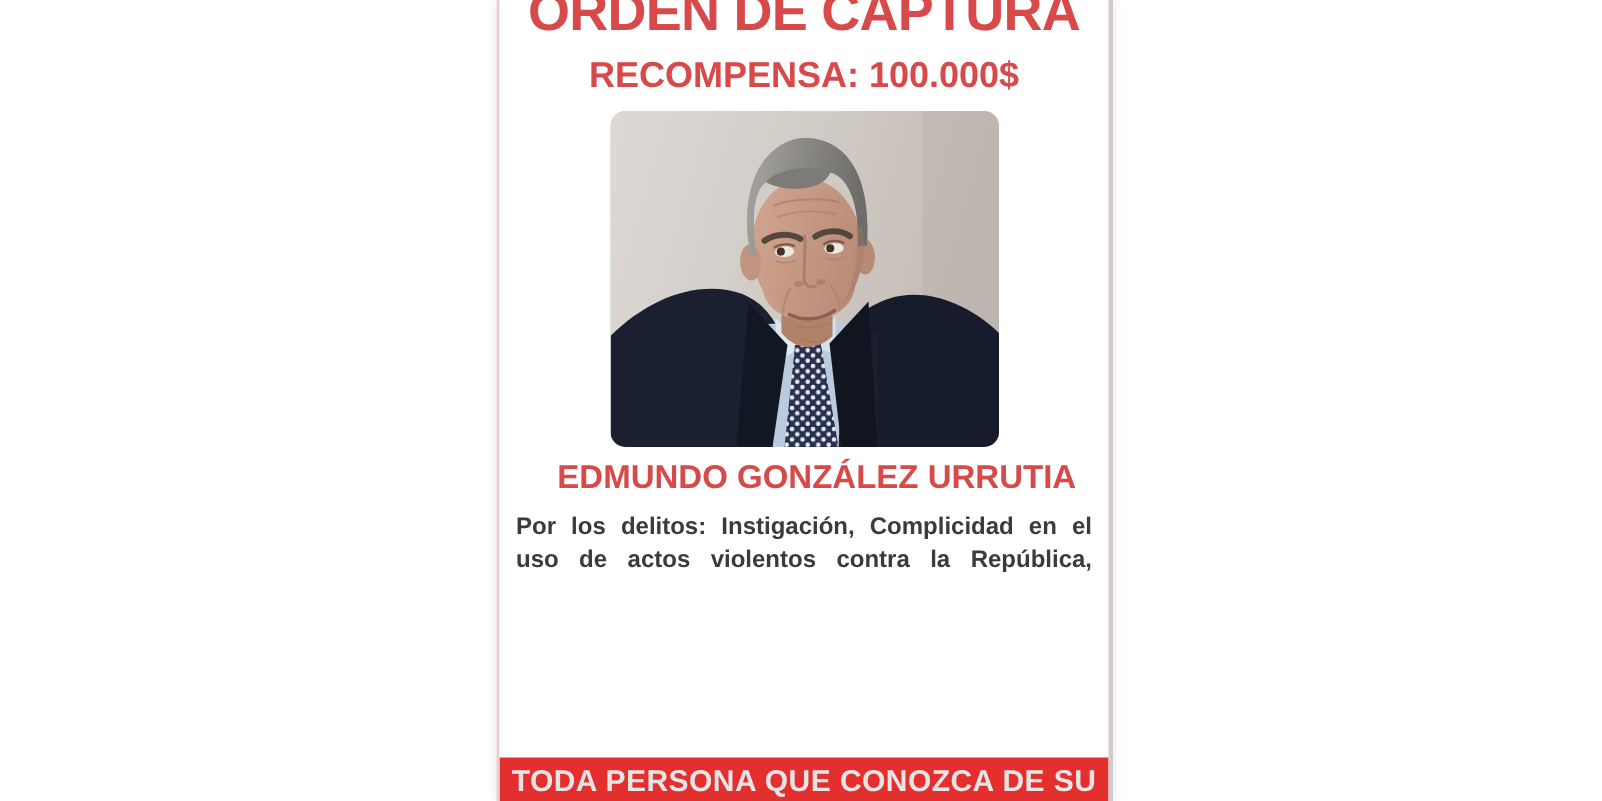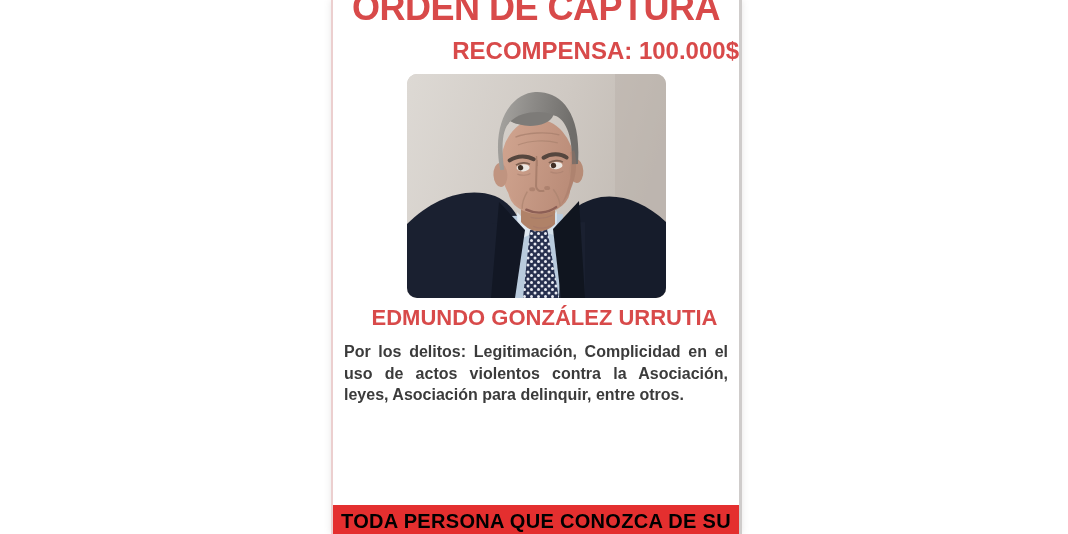--- a/index.html
+++ b/index.html
@@ -35,21 +35,21 @@
     text-align: center;
     font-size: 36px;
     line-height: 36px;
     font-weight: bold;
     letter-spacing: -0.5px;
     color: #d84a4a;
     white-space: nowrap;
   }
   .reward-line {
     margin-top: 12px;
-    text-align: right;
+    text-align: center;
     font-size: 24px;
     line-height: 26px;
     font-weight: bold;
     color: #d84a4a;
     white-space: nowrap;
   }
   .photo-frame {
     width: 259px;
     height: 224px;
     margin: 10px auto 0 auto;
@@ -90,21 +90,21 @@
     left: 0;
     right: 0;
     top: 505px;
     height: 70px; 
     background: #e42f2f;
     text-align: center;
     padding-top: 4px;
     box-sizing: border-box;
   }
   .banner .banner-text {
-    color: #000000;
+    color: #e5e5e5;
     font-size: 20px;
     line-height: 24px;
     font-weight: bold;
     letter-spacing: 0.3px;
     white-space: nowrap;
   }
 </style>
 </head>
 <body>
 
@@ -201,23 +201,22 @@
           <path d="M123,152 C128,155 136,155 141,152" stroke="#a3776a" stroke-width="1.2" fill="none" opacity="0.6"></path>
 
           <path d="M168,78 C172,96 166,118 152,132 C162,116 166,96 164,80 Z" fill="#9e7460" opacity="0.35"></path>
         </g>
       </svg>
     </div>
 
     <div class="subject-name">EDMUNDO GONZÁLEZ URRUTIA</div>
 
     <div class="crimes">
-      <div class="line">Por los delitos: Legitimación, Complicidad en el</div>
-      <div class="line">uso de actos violentos contra la Asociación,</div>
-      <div class="line last">leyes, Asociación para delinquir, entre otros.</div>
+      <div class="line">Por los delitos: Instigación, Complicidad en el</div>
+      <div class="line">uso de actos violentos contra la República,</div>
     </div>
 
     <div class="banner">
       <span class="banner-text">TODA PERSONA QUE CONOZCA DE SU</span>
     </div>
 
   </div>
 </div>
 
 </body></html>

